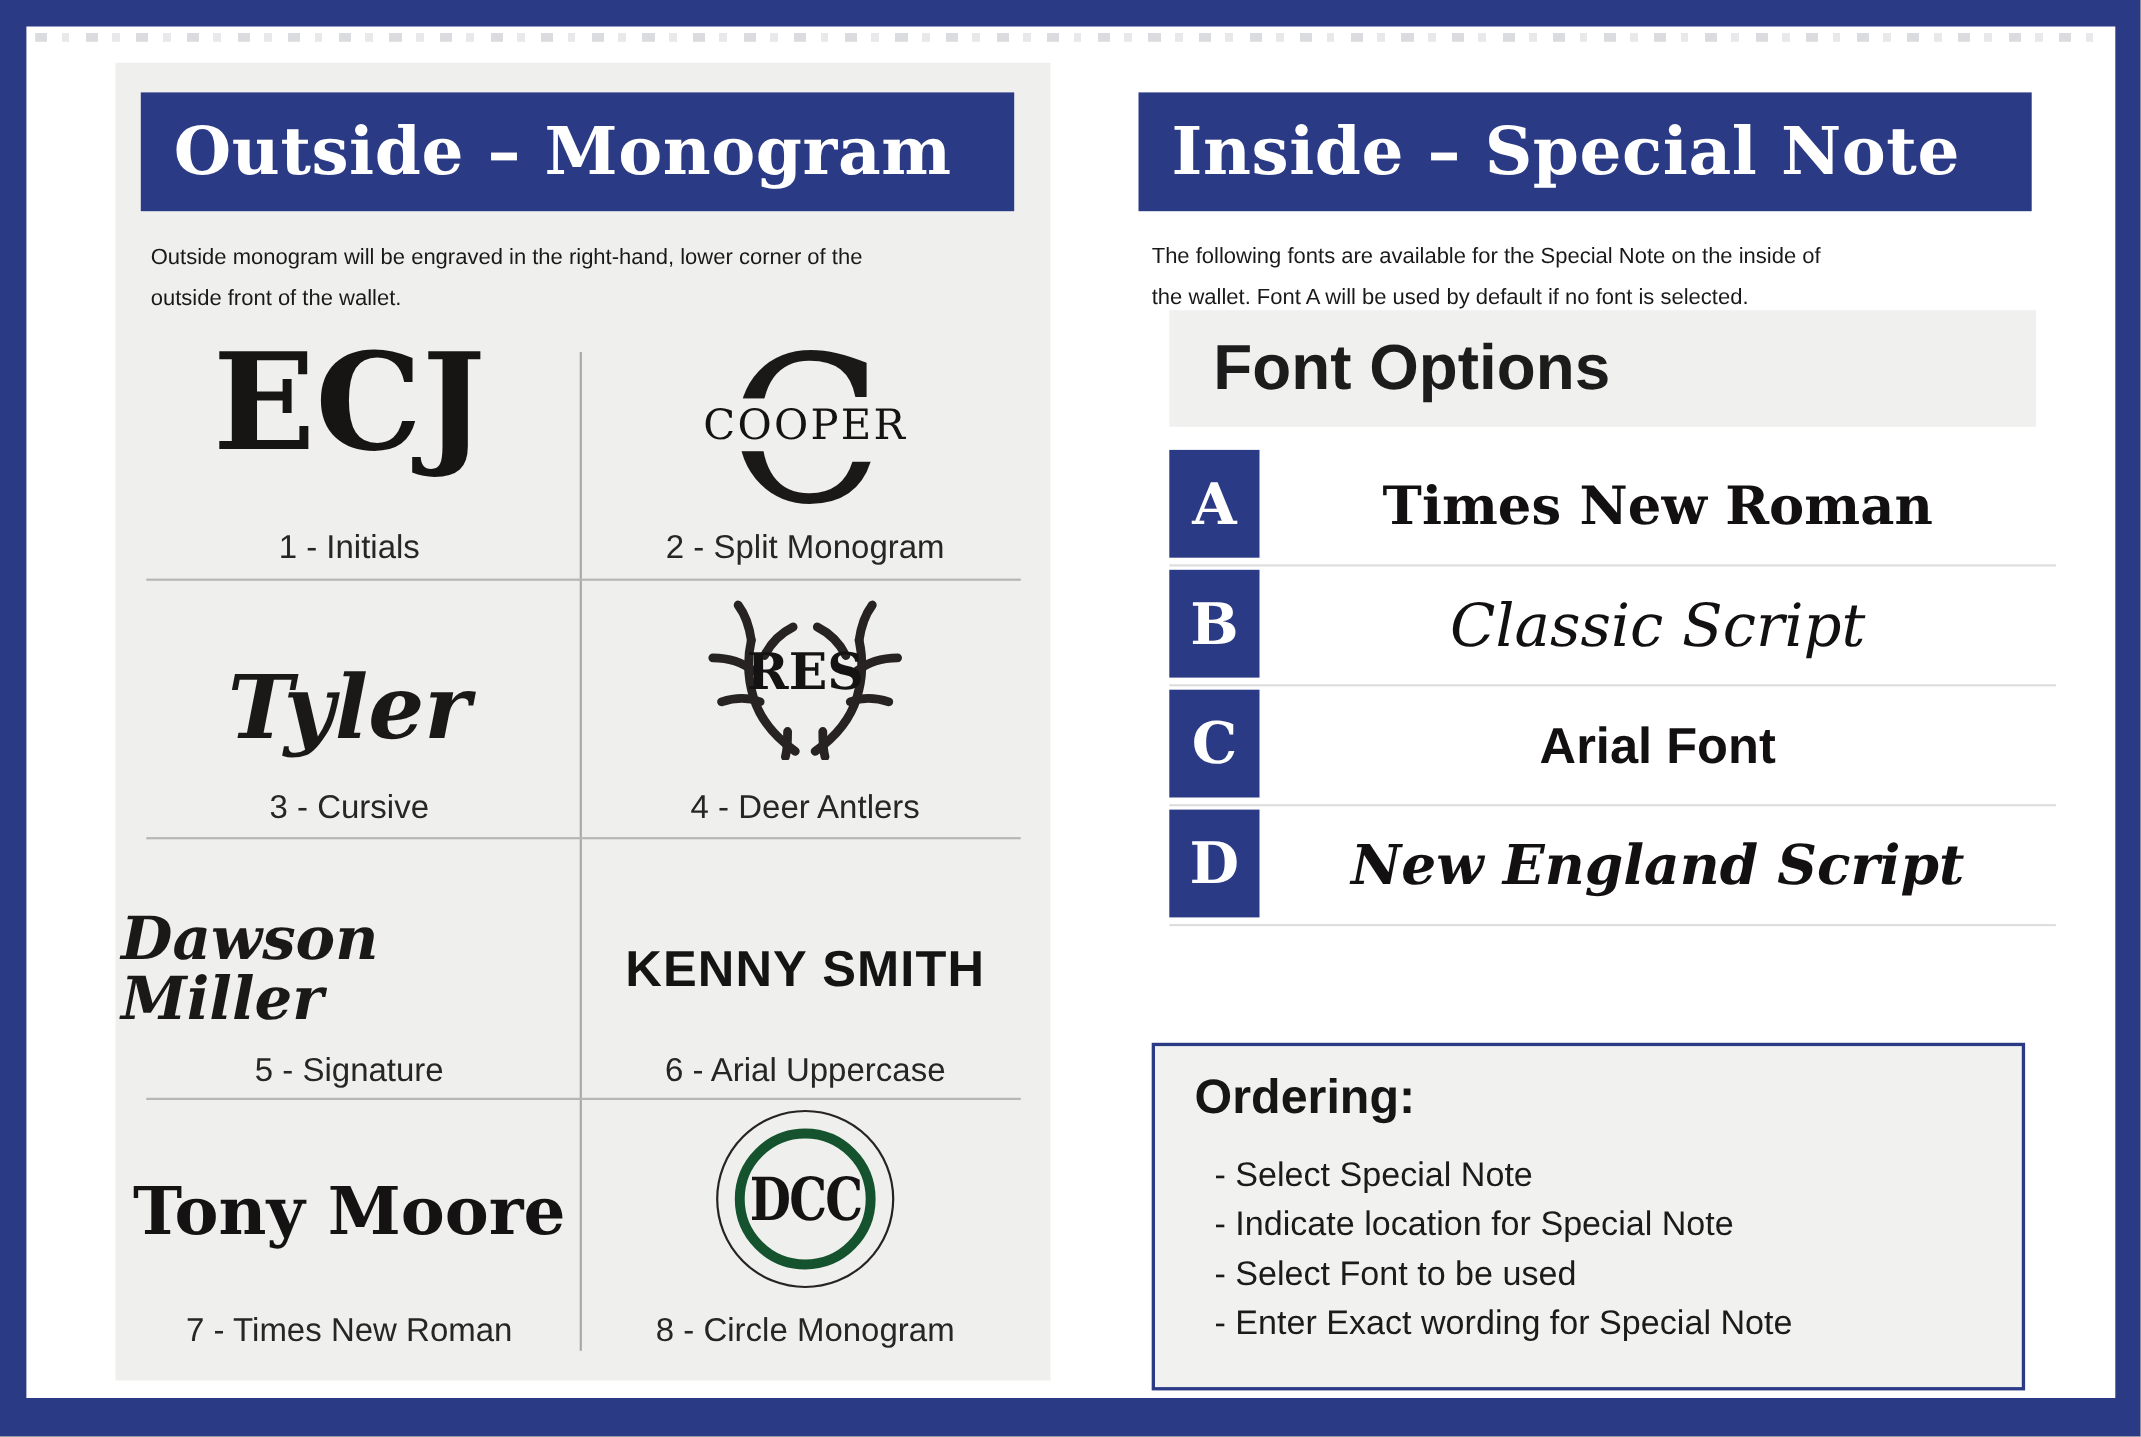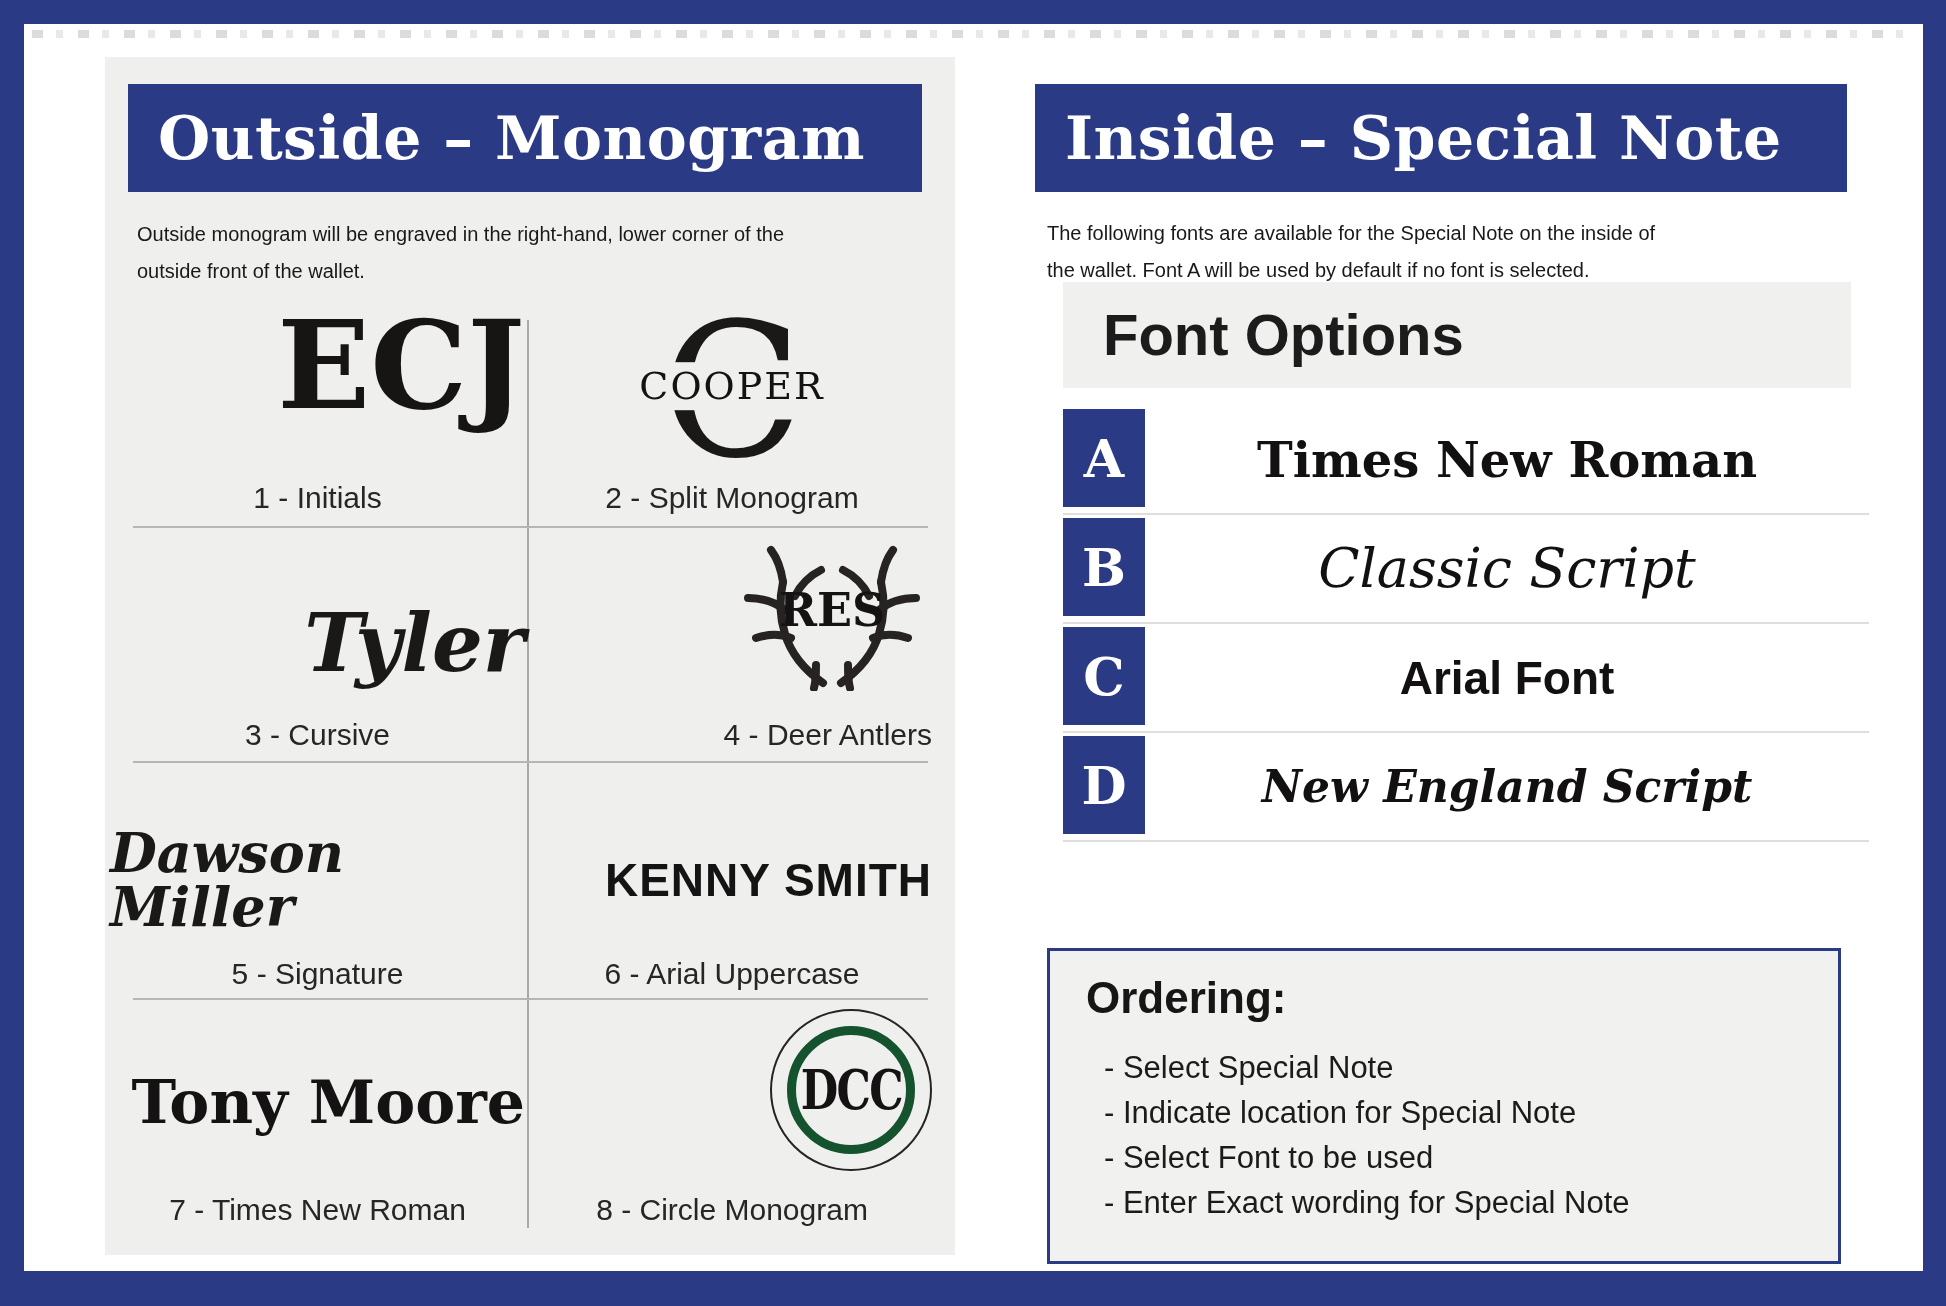--- a/index.html
+++ b/index.html
@@ -36,21 +36,21 @@
     font-size:60px;line-height:108px;
     padding-left:30px;box-sizing:border-box;
     letter-spacing:.5px;white-space:nowrap;
   }
   .hdr-left{left:104px;top:60px;width:794px;height:108px;}
   .desc{
     font-size:20px;line-height:37px;color:#191919;
   }
   .desc-left{left:113px;top:192px;width:670px;}
   .cell{position:absolute;}
-  .sample-wrap{position:absolute;left:0;right:0;display:flex;align-items:center;justify-content:flex-end;}
+  .sample-wrap{position:absolute;left:0;right:0;display:flex;align-items:center;justify-content:center;}
   .cell-label{position:absolute;left:0;right:0;text-align:center;font-size:30px;color:#262626;}
   .m-initials{font-family:var(--serif);font-weight:700;font-size:122px;color:#171414;line-height:1;}
   .m-cursive{font-family:var(--serif);font-style:italic;font-weight:700;font-size:80px;color:#1b1818;line-height:1;}
   .m-signature{font-family:var(--serif);font-style:italic;font-weight:700;font-size:54px;color:#1b1818;line-height:1;}
   .m-arial{font-family:var(--sans);font-weight:700;font-size:46px;letter-spacing:1px;color:#141414;line-height:1;}
   .m-times{font-family:var(--serif);font-weight:700;font-size:60px;color:#141212;line-height:1;}
   
   .split-wrap{position:relative;display:flex;align-items:center;justify-content:center;height:100%;width:100%;}
   .split-c{font-family:var(--serif);font-weight:400;font-size:185px;line-height:1;color:#1b1818;}
   .split-name{
@@ -86,21 +86,21 @@
   .frow{position:relative;height:107px;border-bottom:2px solid #dedede;}
   .fkey{
     position:absolute;left:0;top:3px;bottom:6px;width:82px;background:var(--navy);
     color:#fff;font-family:var(--serif);font-weight:700;font-size:52px;
     display:flex;align-items:center;justify-content:center;
   }
   .fname{position:absolute;left:82px;right:0;top:0;bottom:0;display:flex;align-items:center;justify-content:center;color:#121010;}
   .fname.f-times{font-family:var(--serif);font-weight:700;font-size:48px;}
   .fname.f-classic{font-family:var(--serif);font-style:italic;font-weight:400;font-size:54px;}
   .fname.f-arial{font-family:var(--sans);font-weight:700;font-size:46px;}
-  .fname.f-newengland{font-family:var(--serif);font-style:italic;font-weight:700;font-size:44px;}
+  .fname.f-newengland{font-family:var(--serif);font-style:italic;font-weight:700;font-size:50px;}
   .ordering{
     left:1023px;top:924px;width:794px;height:316px;box-sizing:border-box;
     border:3px solid var(--navy);background:#f1f1ef;
   }
   .ordering-heading{
     position:absolute;left:36px;top:22px;
     font-family:var(--sans);font-weight:700;font-size:44px;color:#161616;
   }
   .ordering-steps{position:absolute;left:54px;top:94px;}
   .ordering-step{font-size:31px;line-height:45px;color:#1b1b1b;}
@@ -166,21 +166,21 @@
             <path d="M51 39 C49 25 45 15 39 7"></path>
             <path d="M53 67 C43 59 30 55 16 55"></path>
             <path d="M59 95 C49 91 36 91 24 95"></path>
             <path d="M63 53 C69 41 77 33 89 27"></path>
             <path d="M84 122 C84 130 84 138 82 145"></path>
           </g>
         </svg>
         <span class="antler-text">RES</span>
       </div>
     </div>
-    <div class="cell-label" style="top:198px;text-align:right;">4 - Deer Antlers</div>
+    <div class="cell-label" style="top:198px;">4 - Deer Antlers</div>
   </div>
 
   <div class="cell" style="left:86px;top:731px;width:415px;height:245px;">
     <div class="sample-wrap" style="top:45px;height:160px;">
       <span class="m-signature">Dawson Miller</span>
     </div>
     <div class="cell-label" style="top:202px;">5 - Signature</div>
   </div>
 
   <div class="cell" style="left:508px;top:731px;width:400px;height:245px;">

